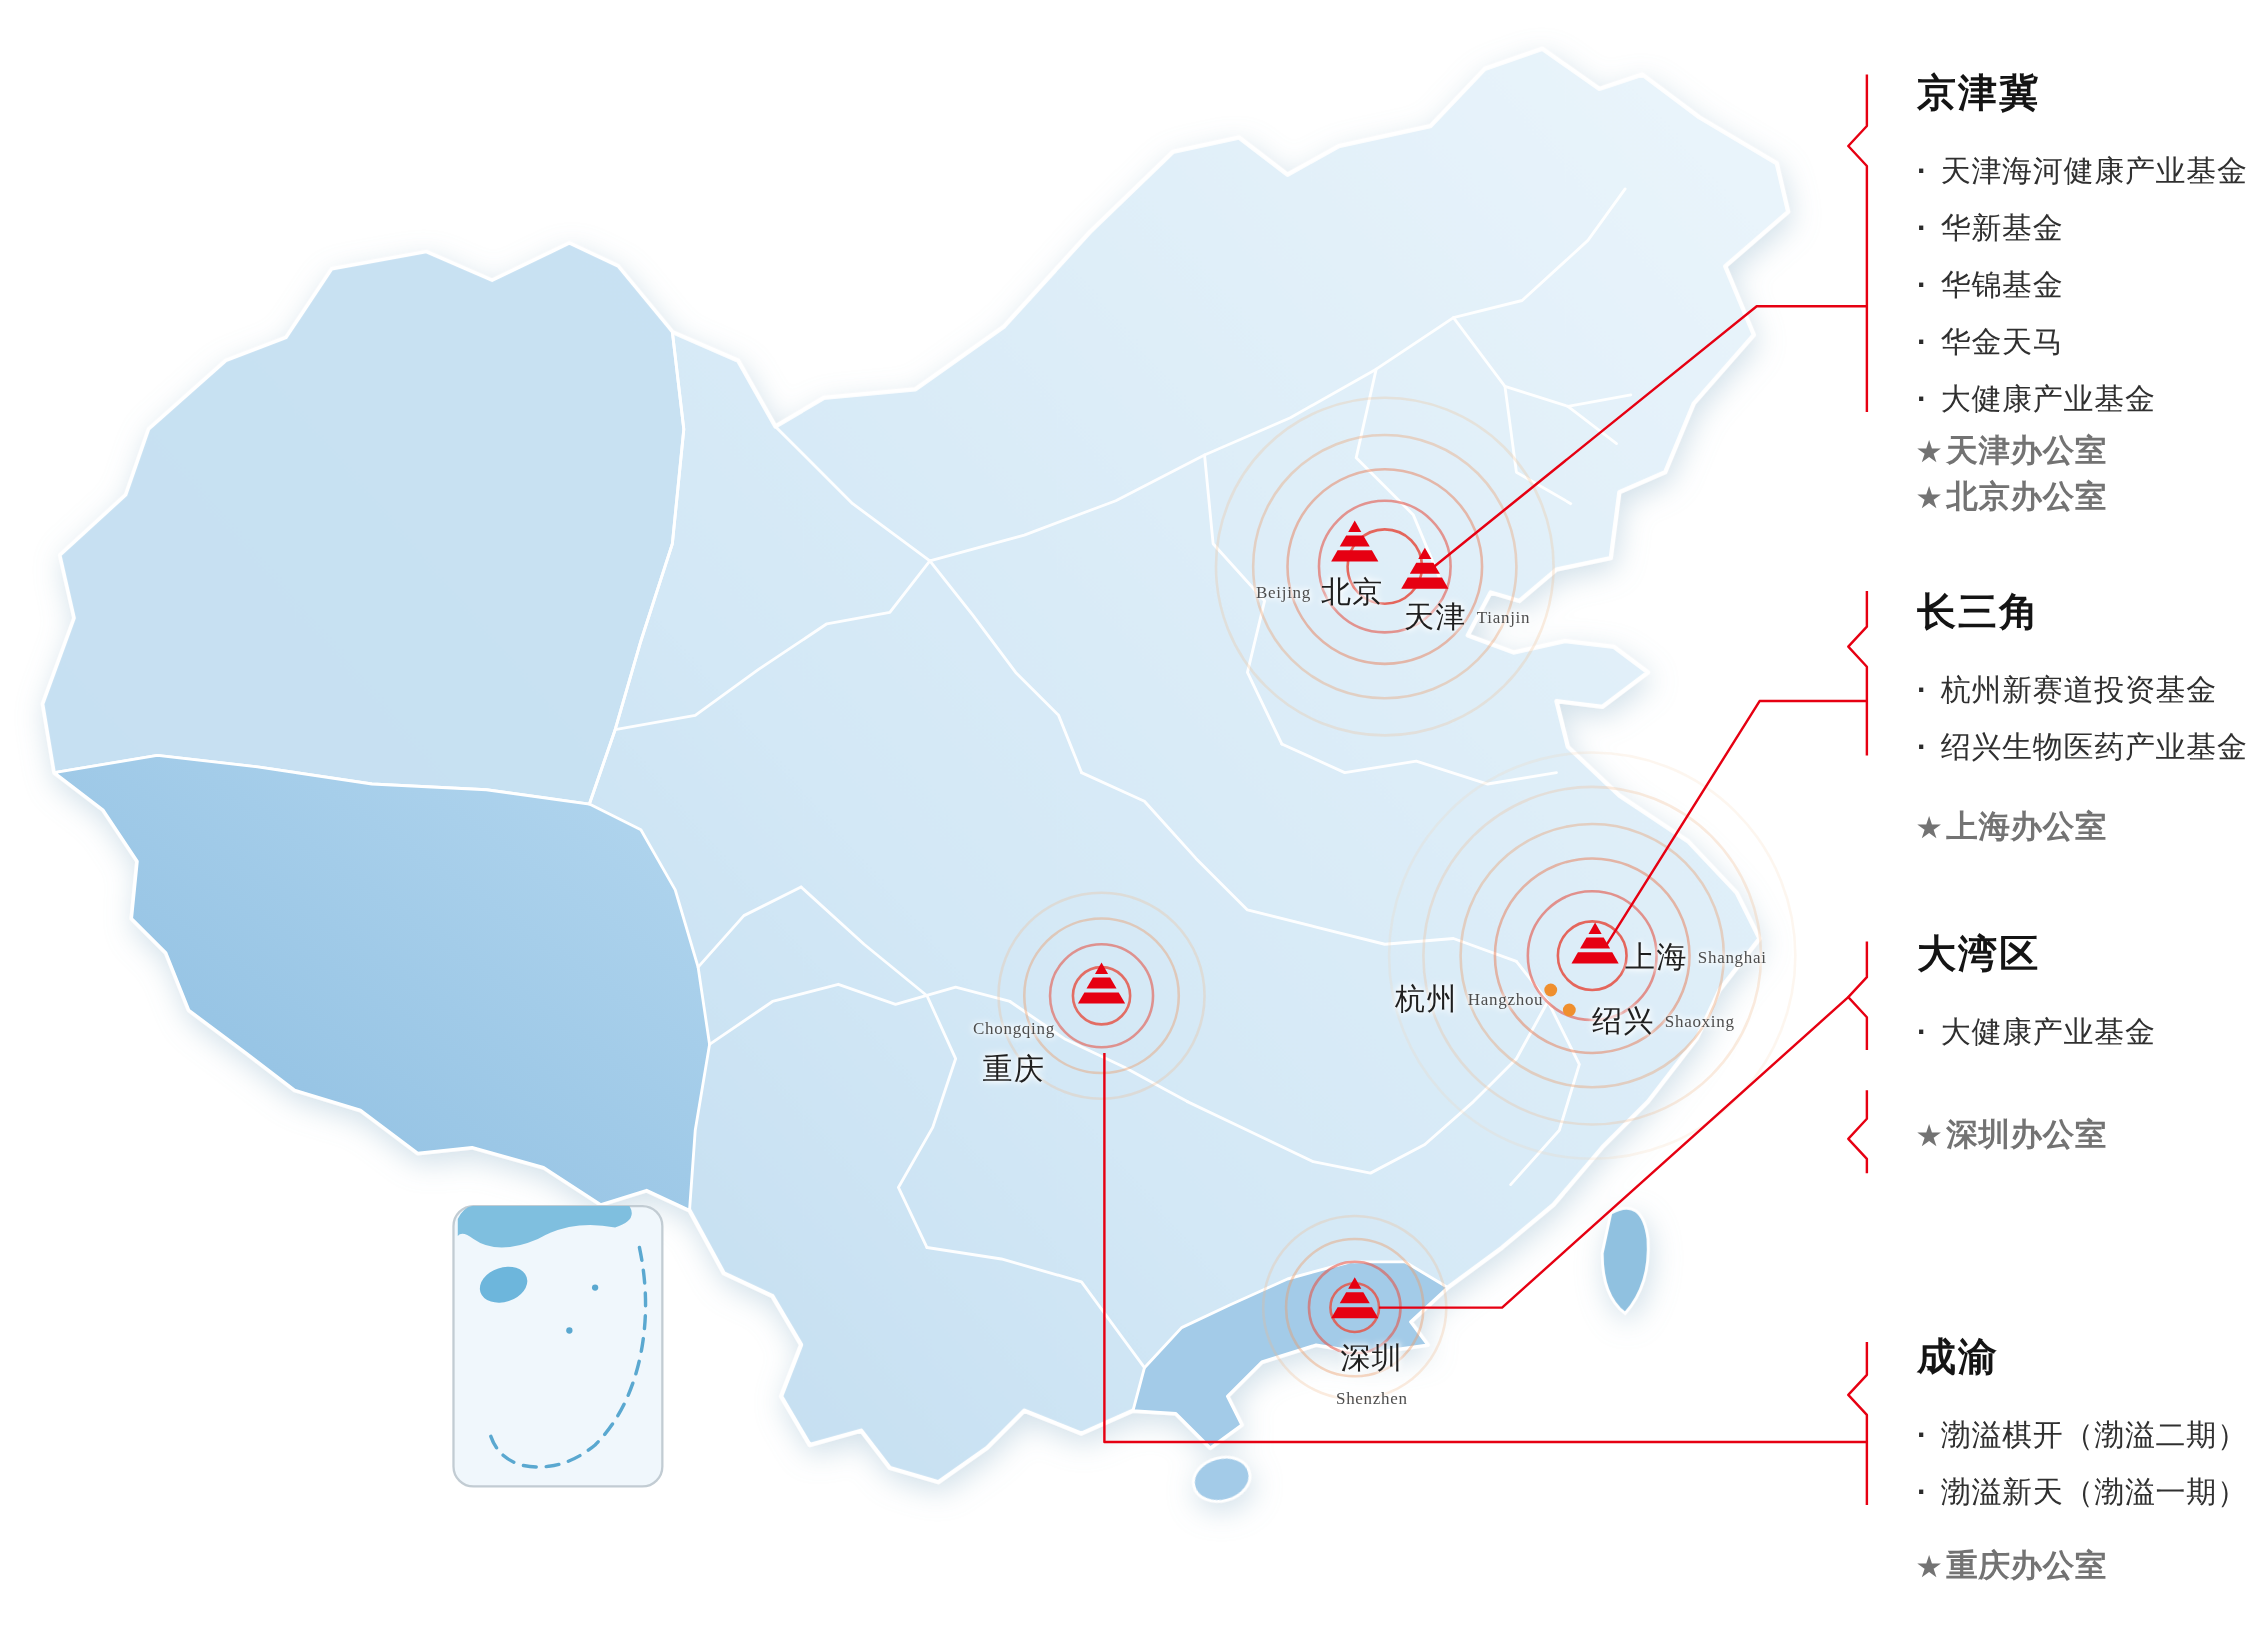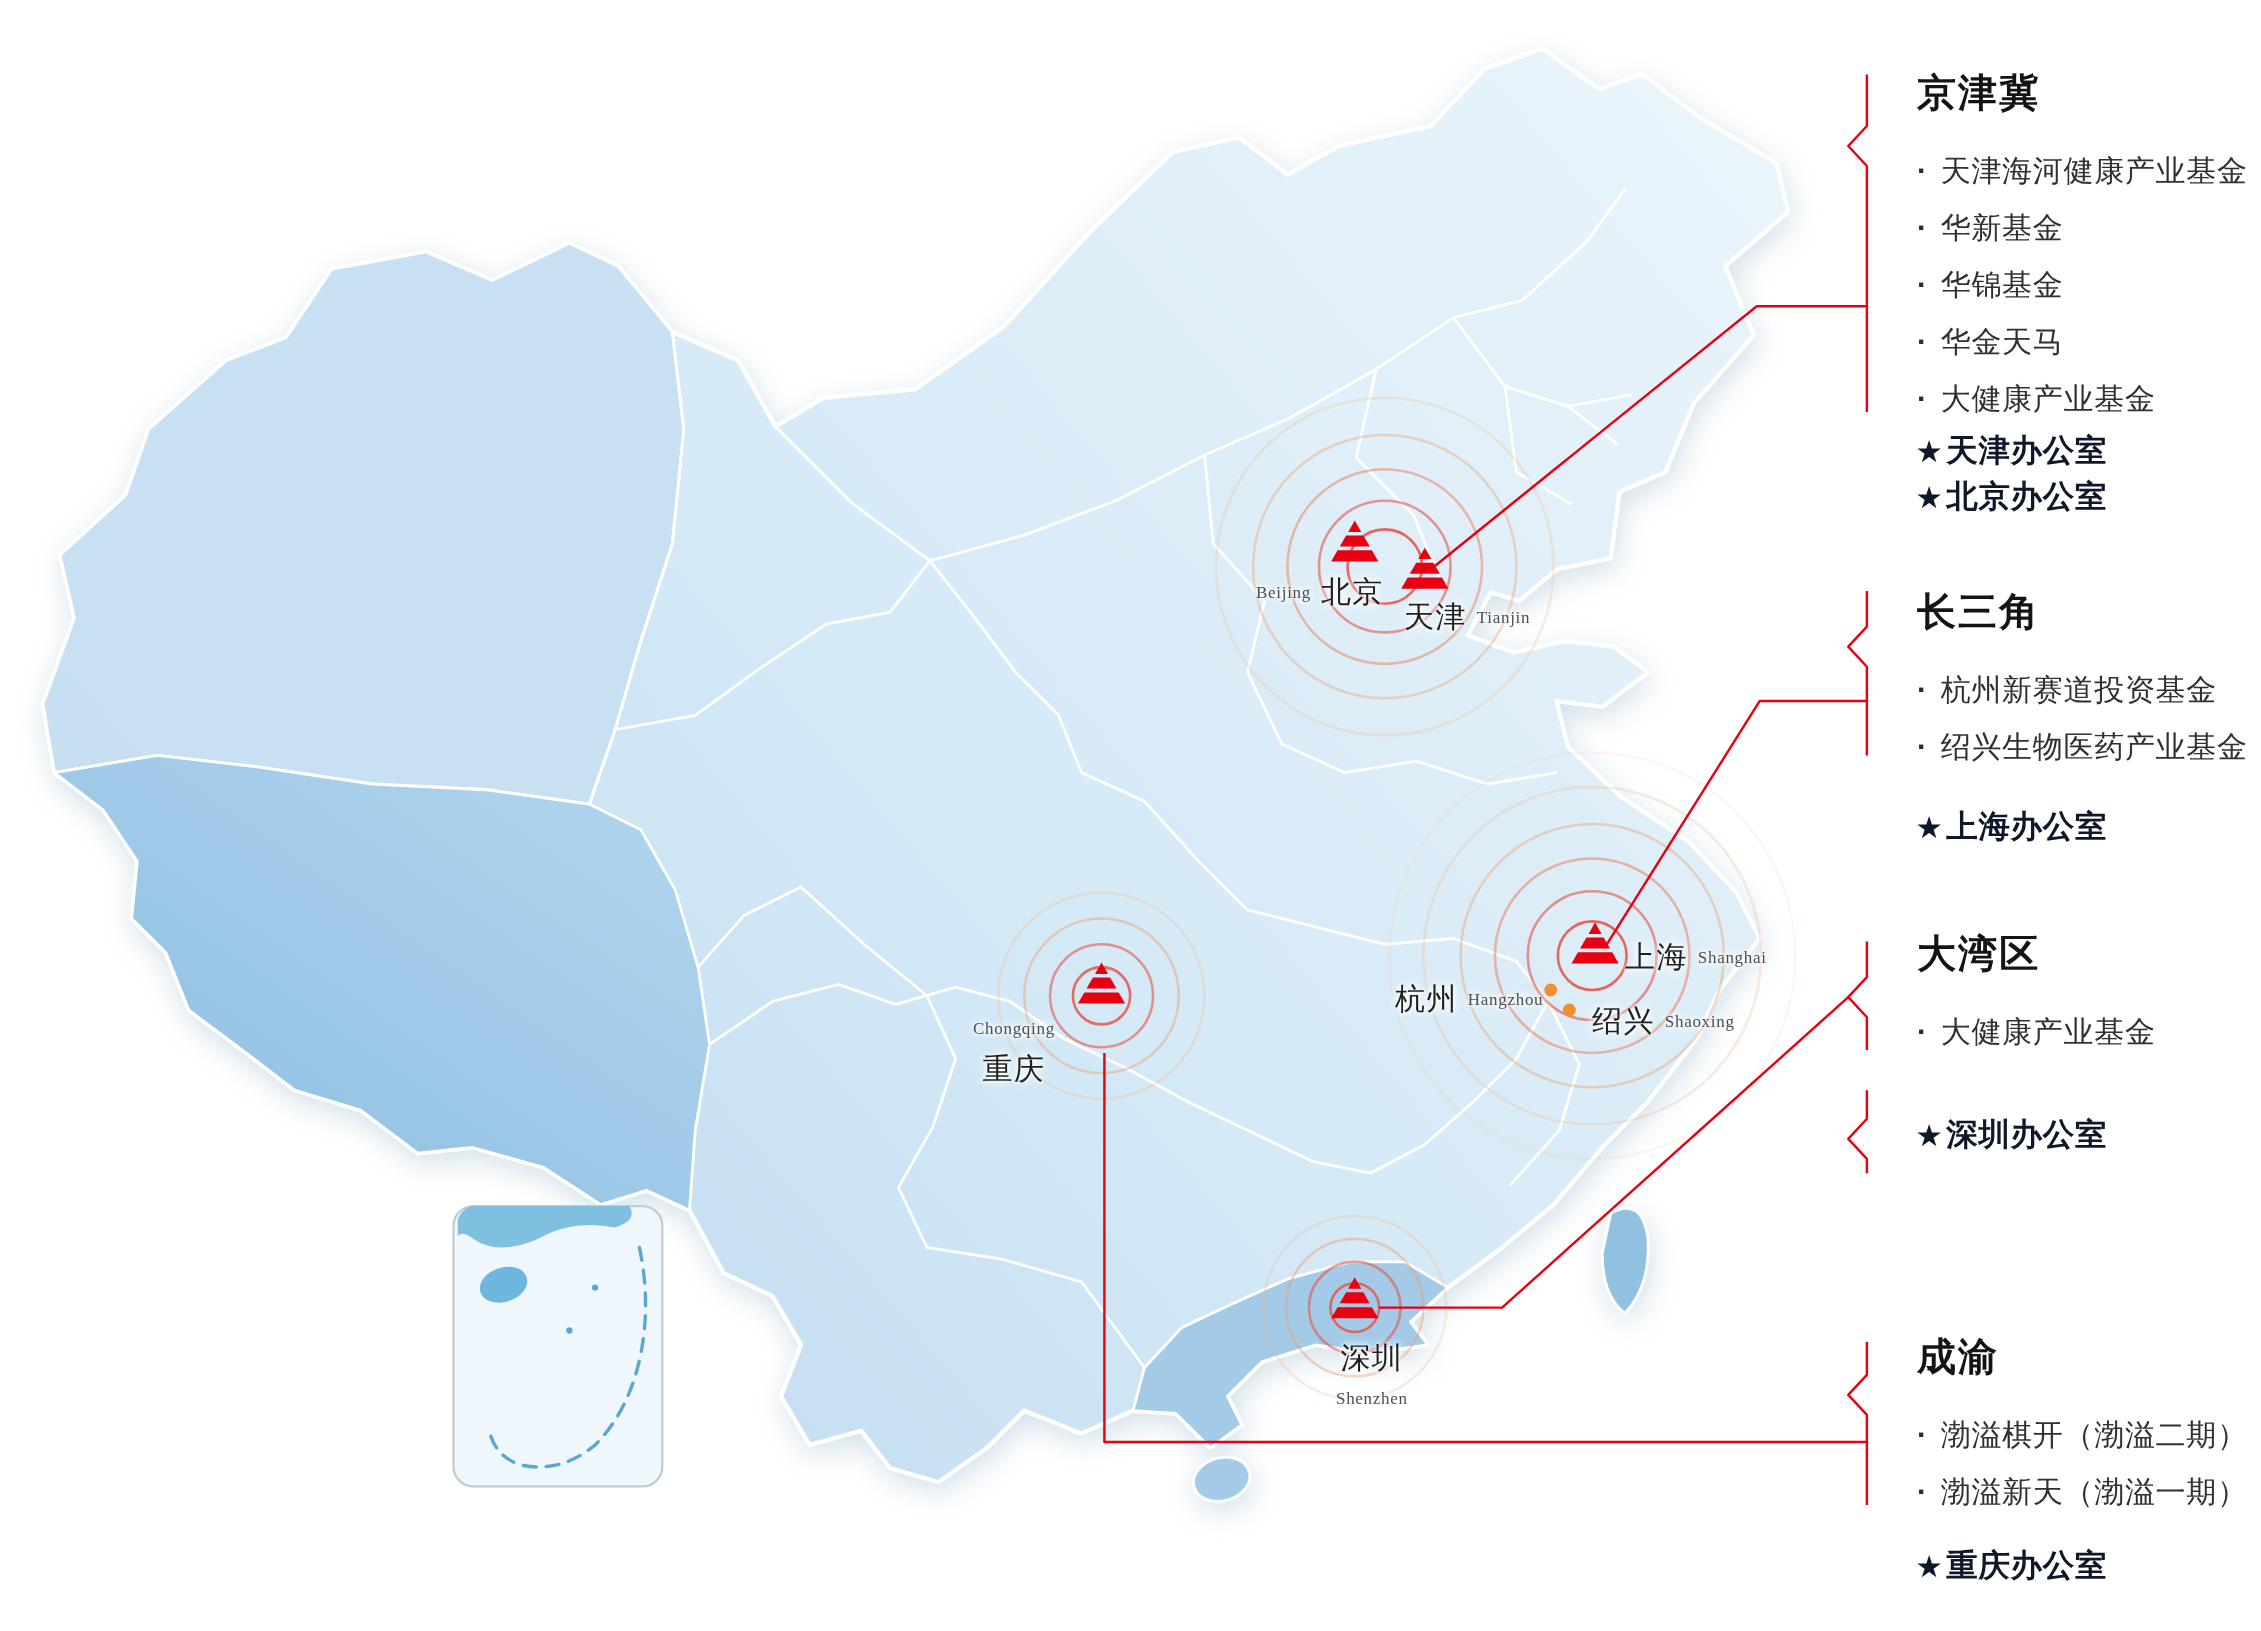--- a/index.html
+++ b/index.html
@@ -22,21 +22,21 @@
   .city-label .cn{font-size:30px;font-weight:500;color:#1f1f1f;letter-spacing:1.4px;}
   .city-label .en{font-family:"Liberation Serif",serif;font-size:17px;color:#4d4d4d;letter-spacing:0.7px;}
 
   
   .region{position:absolute;left:1917px;white-space:nowrap;}
   .region h2{margin:0 0 26px 0;font-size:39px;line-height:47px;font-weight:700;color:#141414;letter-spacing:2.1px;}
   .region ul{margin:0;padding:0;list-style:none;}
   .region li{display:flex;align-items:center;font-size:30px;line-height:57px;color:#303030;letter-spacing:0.7px;}
   .region li .dot{color:#2b2b2b;font-weight:700;margin-right:13px;font-size:30px;}
   .offices{display:block;}
-  .office{font-size:31.5px;line-height:44px;color:#0f172a;font-weight:600;letter-spacing:0.7px;}
+  .office{font-size:31.5px;line-height:44px;color:#737373;font-weight:600;letter-spacing:0.7px;}
   .office .star{font-size:27px;margin-right:4.3px;}
   .b1{top:69px;}  .b1 .offices{margin-top:1.4px;}
   .b2{top:588px;} .b2 .offices{margin-top:29px;}
   .b3{top:930px;}.b3 .offices{margin-top:52px;}
   .b4{top:1333px;}.b4 .offices{margin-top:23px;}
 </style>
 </head>
 <body>
 
 <div id="canvas">

